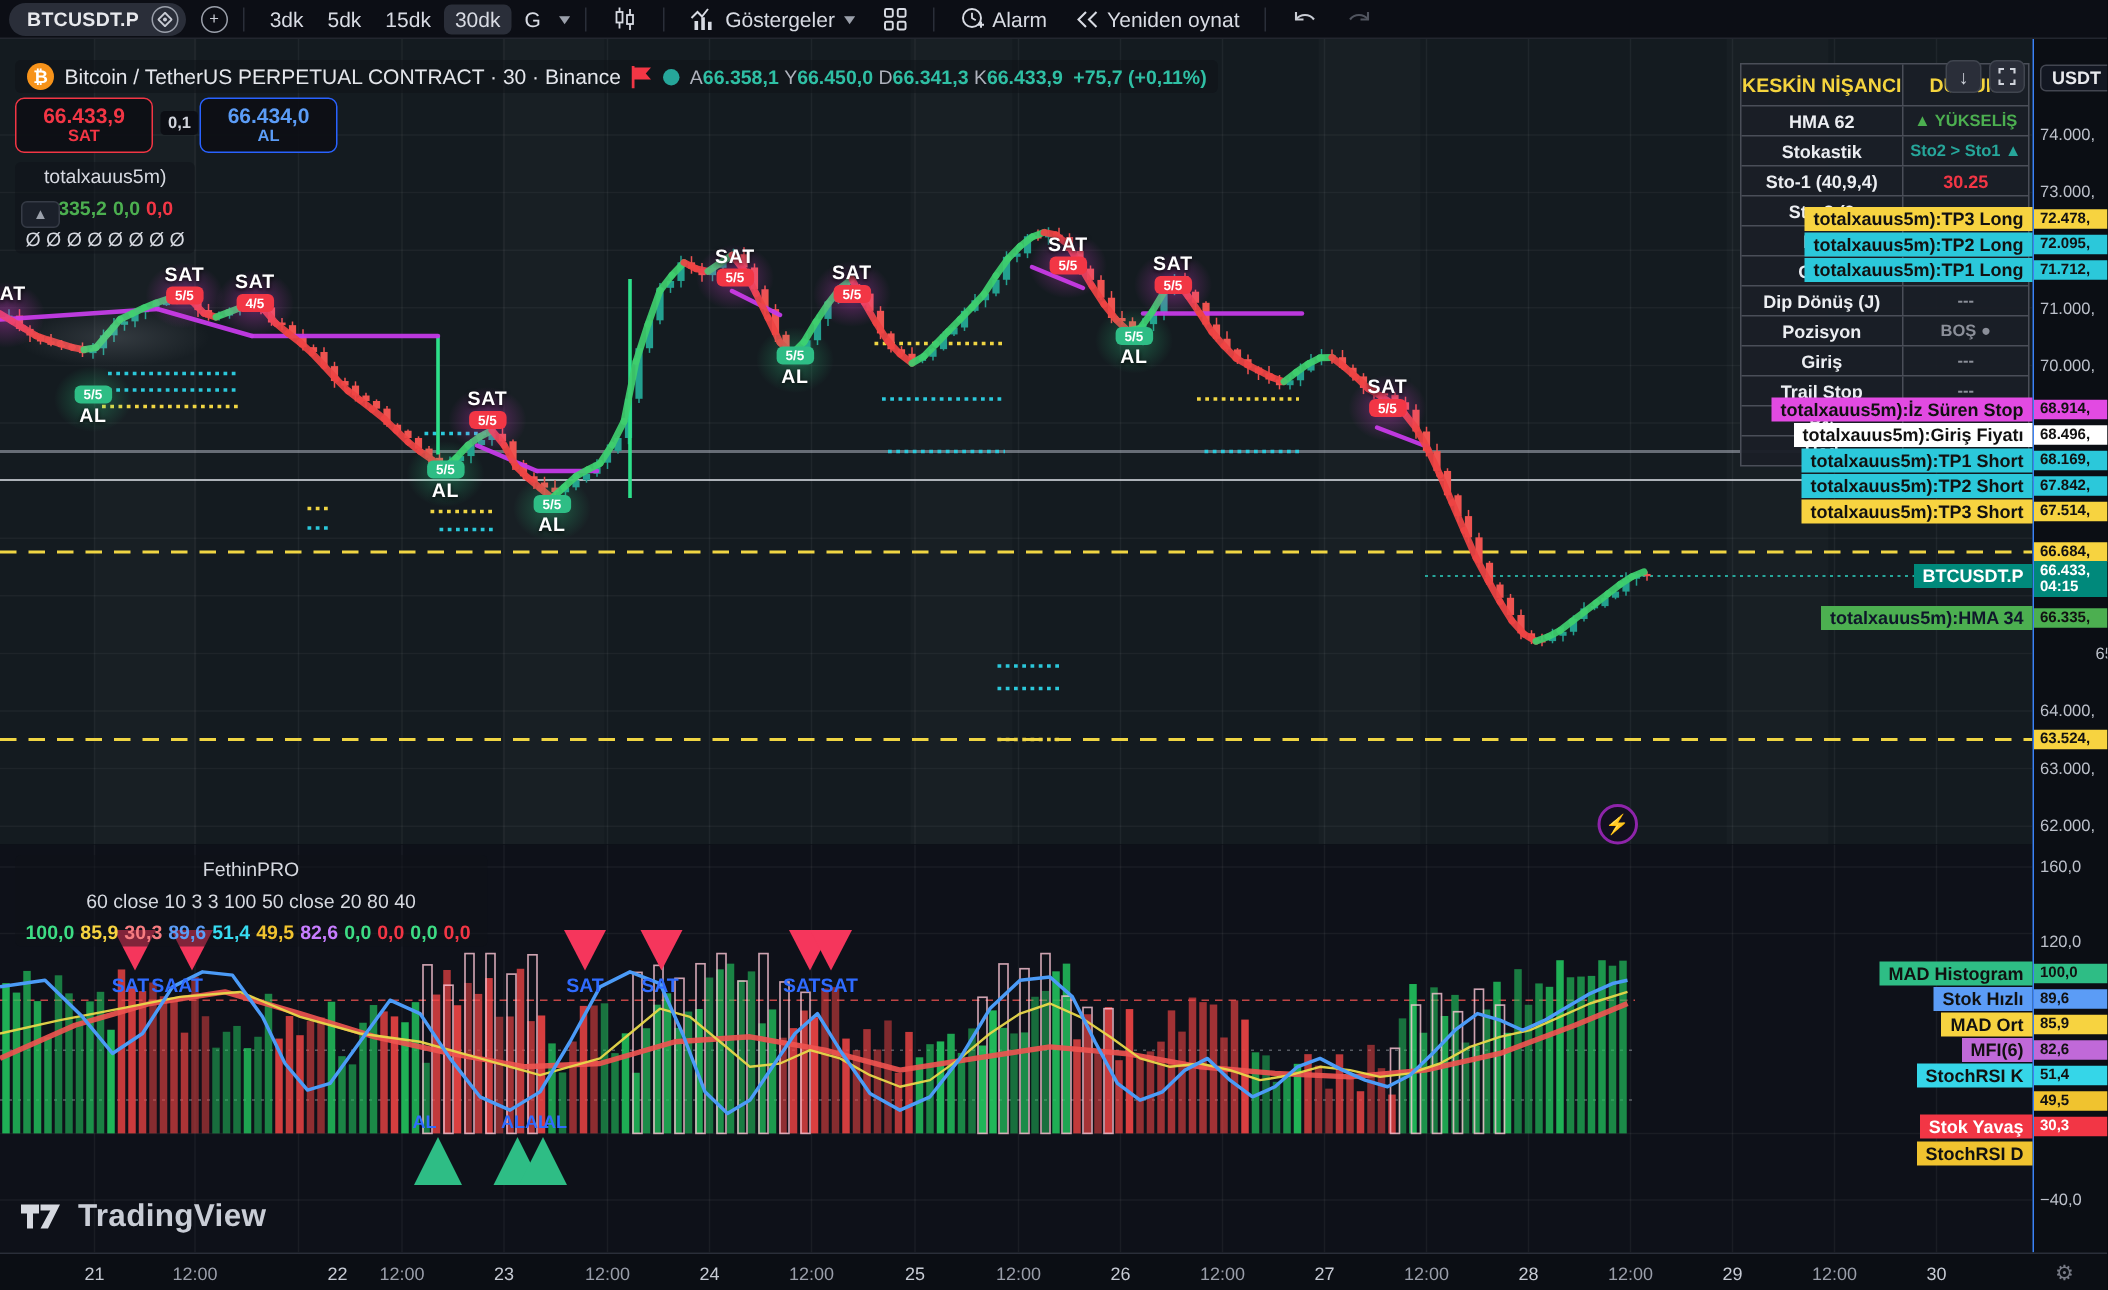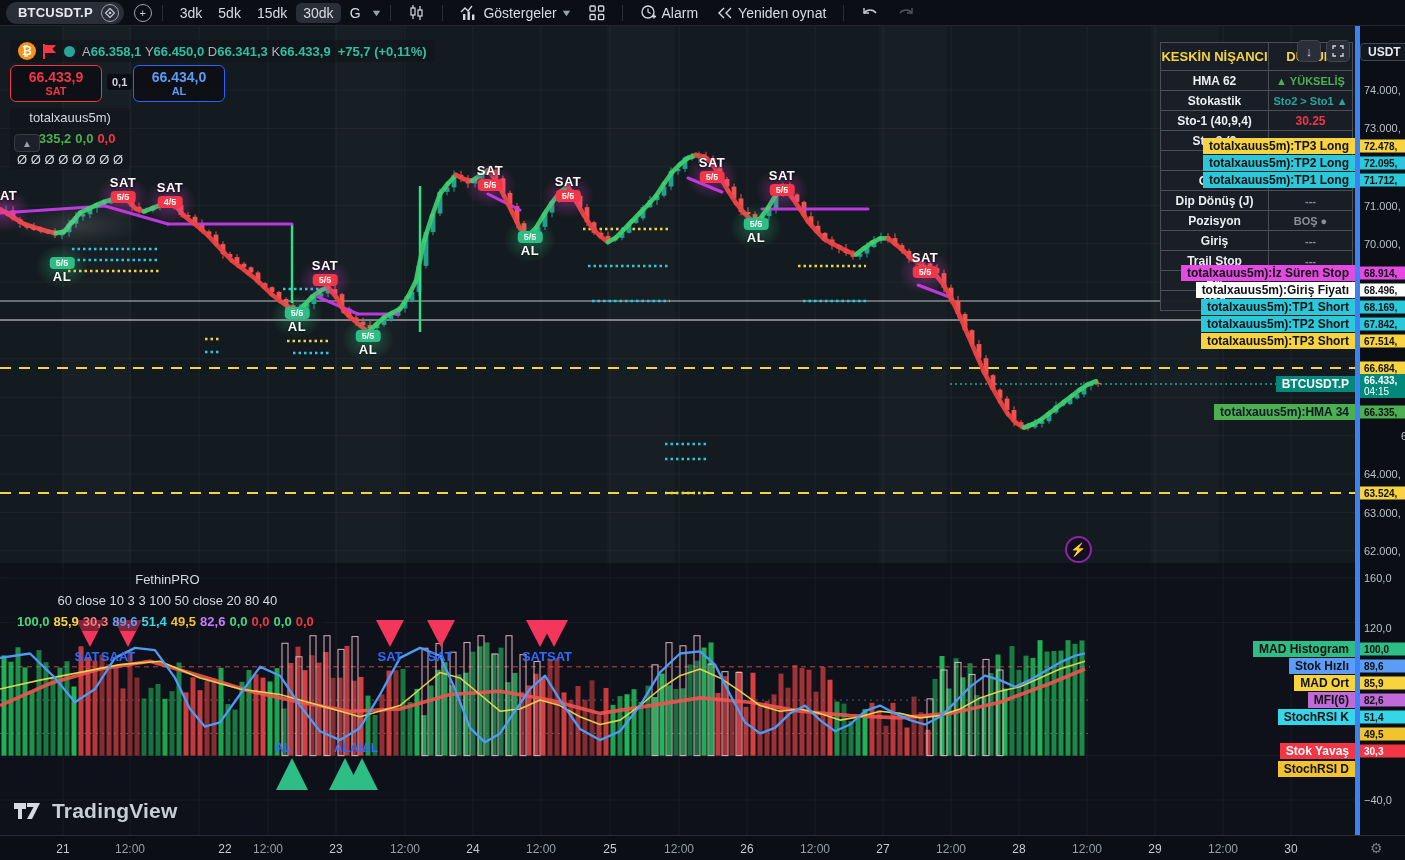--- a/index.html
+++ b/index.html
@@ -47,21 +47,21 @@
   .ktable .c1{width:108px;display:flex;align-items:center;justify-content:center;border-right:1px solid #4a4e58;
               color:#eceef2;font-weight:700;padding:0 3px;overflow:hidden;white-space:nowrap;}
   .ktable .c2{flex:1;display:flex;align-items:center;justify-content:center;font-weight:700;overflow:hidden;white-space:nowrap;}
   .ktable .hdr .c1,.ktable .hdr .c2{color:#f5d43e;font-size:13px;}
   .v-green{color:#4caf50;font-size:11px;} .v-teal{color:#26a69a;font-size:11px;}
   .v-red{color:#f23645;} .v-gray{color:#8b8f99;font-size:11px;}
   .float-ic{position:absolute;z-index:8;width:24px;height:22px;background:#2a2e39;border:1px solid #40454f;
             border-radius:5px;display:flex;align-items:center;justify-content:center;color:#cfd3db;font-size:13px;cursor:pointer;}
   
   .price-axis{position:absolute;left:1355px;top:26px;width:50px;height:809px;background:#0b0e14;
-              border-left:5px solid #3b82f6;z-index:3;}
+              border-left:1px solid #3b82f6;z-index:3;}
   .ax-tick{position:absolute;left:4px;font-size:11px;color:#bcc0ca;transform:translateY(-50%);white-space:nowrap;}
   .ax-chip{position:absolute;left:0;width:50px;font-size:10px;font-weight:700;color:#0b0e14;
            padding:1px 0 1px 4px;transform:translateY(-50%);white-space:nowrap;z-index:5;}
   .name-chip{position:absolute;right:50px;font-size:12px;font-weight:700;color:#0b0e14;padding:1px 6px;
              transform:translateY(-50%);white-space:nowrap;z-index:6;}
   .usdt-btn{position:absolute;left:1360px;top:43px;z-index:6;background:#131722;border:1px solid #434651;
             border-radius:4px;color:#e8e9ed;font-size:12px;font-weight:700;padding:1px 7px;cursor:pointer;}
   
   .mark{position:absolute;z-index:6;display:flex;flex-direction:column;align-items:center;transform:translateX(-50%);}
   .mark .txt{font-size:13px;font-weight:700;color:#fff;text-shadow:0 1px 3px rgba(0,0,0,.9);letter-spacing:.5px;}
@@ -924,20 +924,21 @@
       <text x="390" y="661" fill="#2f6bff" font-size="13" font-weight="700" text-anchor="middle">SAT</text>
       <text x="440" y="661" fill="#2f6bff" font-size="13" font-weight="700" text-anchor="middle">SAT</text>
       <text x="547" y="661" fill="#2f6bff" font-size="13" font-weight="700" text-anchor="middle">SATSAT</text>
       <text x="283" y="752" fill="#2f6bff" font-size="12" font-weight="700" text-anchor="middle">AL</text>
       <text x="350" y="752" fill="#2f6bff" font-size="12" font-weight="700" text-anchor="middle">ALAL</text>
       <text x="370" y="752" fill="#2f6bff" font-size="12" font-weight="700" text-anchor="middle">AL</text>
     </svg>
 
   <div class="legend-row" style="left:10px;top:40px">
     <span class="btc-ic">₿</span>
+    <span>Bitcoin / TetherUS PERPETUAL CONTRACT · 30 · Binance</span>
     <svg width="14" height="15" viewBox="0 0 14 15">
         <path d="M1 1h12l-3.5 4L13 9H1z" fill="#f23645"></path>
         <rect x="0" y="0" width="2" height="15" fill="#f23645"></rect>
       </svg>
     <span style="width:11px;height:11px;border-radius:50%;background:#26a69a;display:inline-block"></span>
     <span class="ohlc" id="ohlc-holder"><span class="k">A</span><span class="v">66.358,1 </span><span class="k">Y</span><span class="v">66.450,0 </span><span class="k">D</span><span class="v">66.341,3 </span><span class="k">K</span><span class="v">66.433,9 </span></span>
     <span class="chg">+75,7 (+0,11%)</span>
   </div>
 
   <div class="order-btn" style="left:10px;top:65px;border:1.5px solid #f23645">
@@ -1040,21 +1041,21 @@
       <div class="ax-tick" style="top: 774px;">−40,0</div>
       <div class="ax-chip" style="top: 120px; background: rgb(247, 211, 64); color: rgb(17, 17, 17);">72.478,</div>
       <div class="ax-chip" style="top: 137px; background: rgb(43, 200, 218); color: rgb(17, 17, 17);">72.095,</div>
       <div class="ax-chip" style="top: 154px; background: rgb(43, 200, 218); color: rgb(17, 17, 17);">71.712,</div>
       <div class="ax-chip" style="top: 247px; background: rgb(226, 74, 226); color: rgb(17, 17, 17);">68.914,</div>
       <div class="ax-chip" style="top: 264px; background: rgb(255, 255, 255); color: rgb(17, 17, 17);">68.496,</div>
       <div class="ax-chip" style="top: 281px; background: rgb(43, 200, 218); color: rgb(17, 17, 17);">68.169,</div>
       <div class="ax-chip" style="top: 298px; background: rgb(43, 200, 218); color: rgb(17, 17, 17);">67.842,</div>
       <div class="ax-chip" style="top: 315px; background: rgb(247, 211, 64); color: rgb(17, 17, 17);">67.514,</div>
       <div class="ax-chip" style="top: 342px; background: rgb(247, 211, 64); color: rgb(17, 17, 17);">66.684,</div>
-      <div class="ax-chip" style="top: 360px; background: rgb(0, 137, 123); color: rgb(255, 255, 255);">66.433,<div style="font-weight: 400;">04:15</div></div>
+      <div class="ax-chip" style="top: 360px; background: rgb(0, 137, 123); color: rgb(255, 255, 255);">66.433,<div style="font-weight: 700;">04:15</div></div>
       <div class="ax-chip" style="top: 386px; background: rgb(76, 175, 80); color: rgb(17, 17, 17);">66.335,</div>
       <div class="ax-chip" style="top: 467px; background: rgb(247, 211, 64); color: rgb(17, 17, 17);">63.524,</div>
       <div class="ax-chip" style="top: 623px; background: rgb(46, 189, 133); color: rgb(17, 17, 17);">100,0</div>
       <div class="ax-chip" style="top: 640px; background: rgb(91, 156, 246); color: rgb(17, 17, 17);">89,6</div>
       <div class="ax-chip" style="top: 657px; background: rgb(247, 211, 64); color: rgb(17, 17, 17);">85,9</div>
       <div class="ax-chip" style="top: 674px; background: rgb(192, 105, 216); color: rgb(17, 17, 17);">82,6</div>
       <div class="ax-chip" style="top: 691px; background: rgb(53, 214, 232); color: rgb(17, 17, 17);">51,4</div>
       <div class="ax-chip" style="top: 708px; background: rgb(240, 195, 47); color: rgb(17, 17, 17);">49,5</div>
       <div class="ax-chip" style="top: 725px; background: rgb(242, 54, 69); color: rgb(255, 255, 255);">30,3</div>
     </div>

